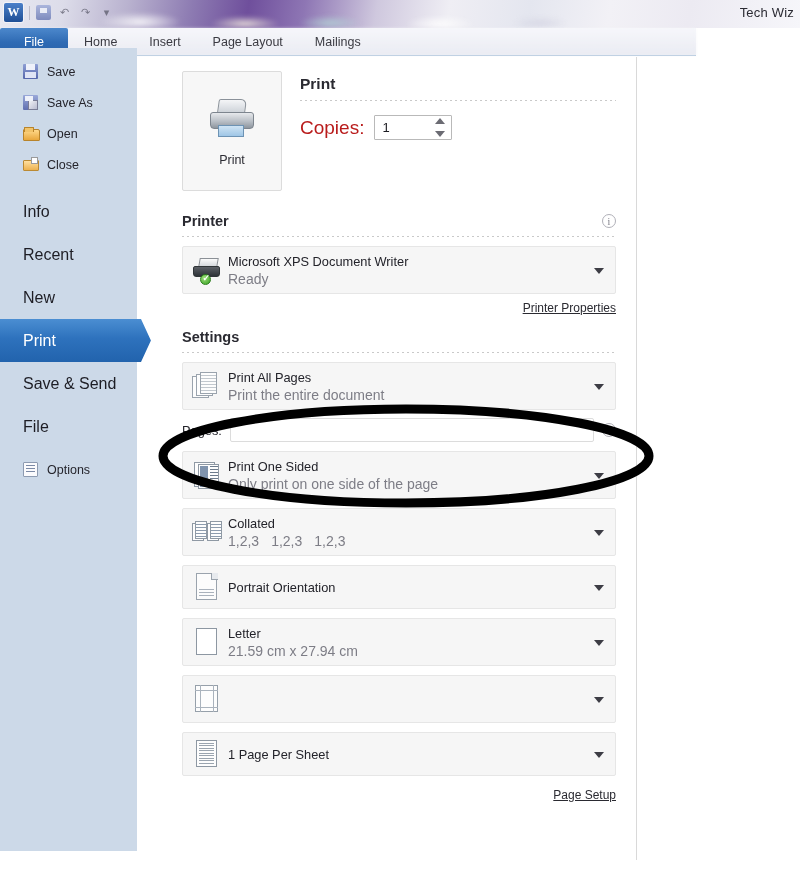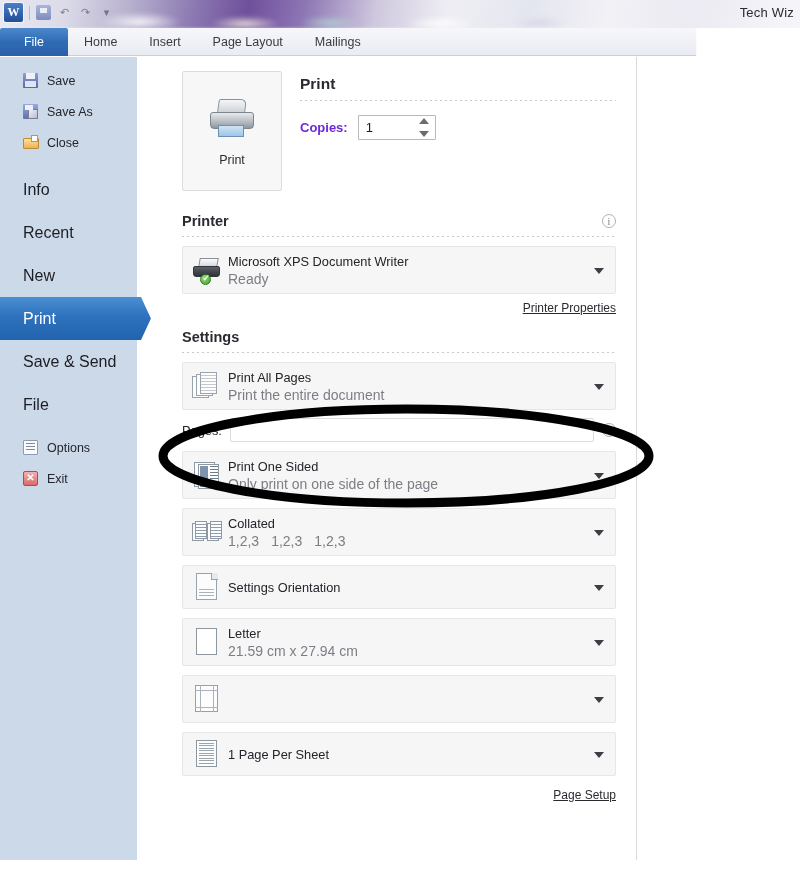--- a/index.html
+++ b/index.html
@@ -71,21 +71,21 @@
     white-space: nowrap; cursor: default;
   }
   .tab.file {
     background: linear-gradient(180deg,#4c88cc 0%,#2f6bb4 50%,#2760a8 100%);
     color: #ffffff; font-weight: normal;
     border-radius: 2px 2px 0 0; min-width: 68px;
   }
 
   
   .sidebar {
-    position: absolute; left: 0; top: 57px; width: 137px; height: 803px;
+    position: absolute; left: 0; top: 48px; width: 137px; height: 803px;
     background: #ccd9e8;
   }
   .sb-small {
     display: flex; align-items: center; gap: 9px;
     height: 31px; padding-left: 23px; font-size: 12.5px; color: #25252c;
     cursor: default;
   }
   .sb-ico { width: 15px; height: 15px; flex: 0 0 15px; position: relative; }
   
   .ico-save { background: linear-gradient(180deg,#8e9fd4,#5566ab); border-radius: 1px; }
@@ -172,21 +172,21 @@
   .print-btn-label { font-size: 12.5px; color: #2c2c33; }
 
   .print-right { margin-left: 18px; flex: 1; padding-top: 4px; }
   .pane-h1 { font-size: 15.5px; font-weight: bold; color: #2a2a31; }
   .dotline {
     height: 1px; margin: 7px 0 0 0;
     background-image: linear-gradient(to right, #c9c9c9 0 2px, transparent 2px 5px);
     background-size: 5px 1px; background-repeat: repeat-x;
   }
   .copies-row { display: flex; align-items: center; gap: 10px; margin-top: 14px; }
-  .copies-label { font-size: 13px; color: #6d28d9; font-weight: bold; }
+  .copies-label { font-size: 19px; color: #b91c1c; }
   .spinner {
     width: 78px; height: 25px; border: 1px solid #b9b9b9; background: #fff;
     display: flex; align-items: center; position: relative; border-radius: 1px;
   }
   .spinner .val { font-size: 13px; color: #1c1c22; padding-left: 7px; }
   .spin-arrows {
     position: absolute; right: 6px; top: 2px; bottom: 2px;
     display: flex; flex-direction: column; justify-content: space-between; align-items: center;
   }
   .spin-arrows i { display: block; width: 0; height: 0; border-left: 5px solid transparent;
@@ -325,20 +325,24 @@
 
     <div class="sb-small">
       <span class="sb-ico ico-save"></span>
       <span>Save</span>
     </div>
     <div class="sb-small">
       <span class="sb-ico ico-saveas"></span>
       <span>Save As</span>
     </div>
     <div class="sb-small">
+      <span class="sb-ico ico-open"></span>
+      <span>Open</span>
+    </div>
+    <div class="sb-small">
       <span class="sb-ico ico-close"></span>
       <span>Close</span>
     </div>
 
     <div class="sb-gap"></div>
 
     <div class="sb-big">
       <span>Info</span>
     </div>
     <div class="sb-big">
@@ -355,24 +359,20 @@
     </div>
     <div class="sb-big">
       <span>File</span>
     </div>
 
     <div style="height:6px"></div>
 
     <div class="sb-small">
       <span class="sb-ico ico-options"></span>
       <span>Options</span>
-    </div>
-    <div class="sb-small">
-      <span class="sb-ico ico-exit"></span>
-      <span>Exit</span>
     </div>
   </div>
 
   <div class="pane">
     <div class="pane-inner">
 
       <div class="print-row">
         <div class="print-btn">
           <div class="printer-glyph">
             <div class="ptop"></div>
@@ -477,21 +477,21 @@
         <span class="caret"></span>
       </div>
 
       <div class="combo short">
         <span class="cico ic-portrait">
           <span class="sheet"></span>
             <span class="fold"></span>
             <span class="lines"></span>
         </span>
         <span class="ctext">
-          <span class="t1">Settings Orientation</span>
+          <span class="t1">Portrait Orientation</span>
         </span>
         <span class="caret"></span>
       </div>
 
       <div class="combo tall">
         <span class="cico ic-letter">
           <span class="sheet"></span>
         </span>
         <span class="ctext">
           <span class="t1">Letter</span>

